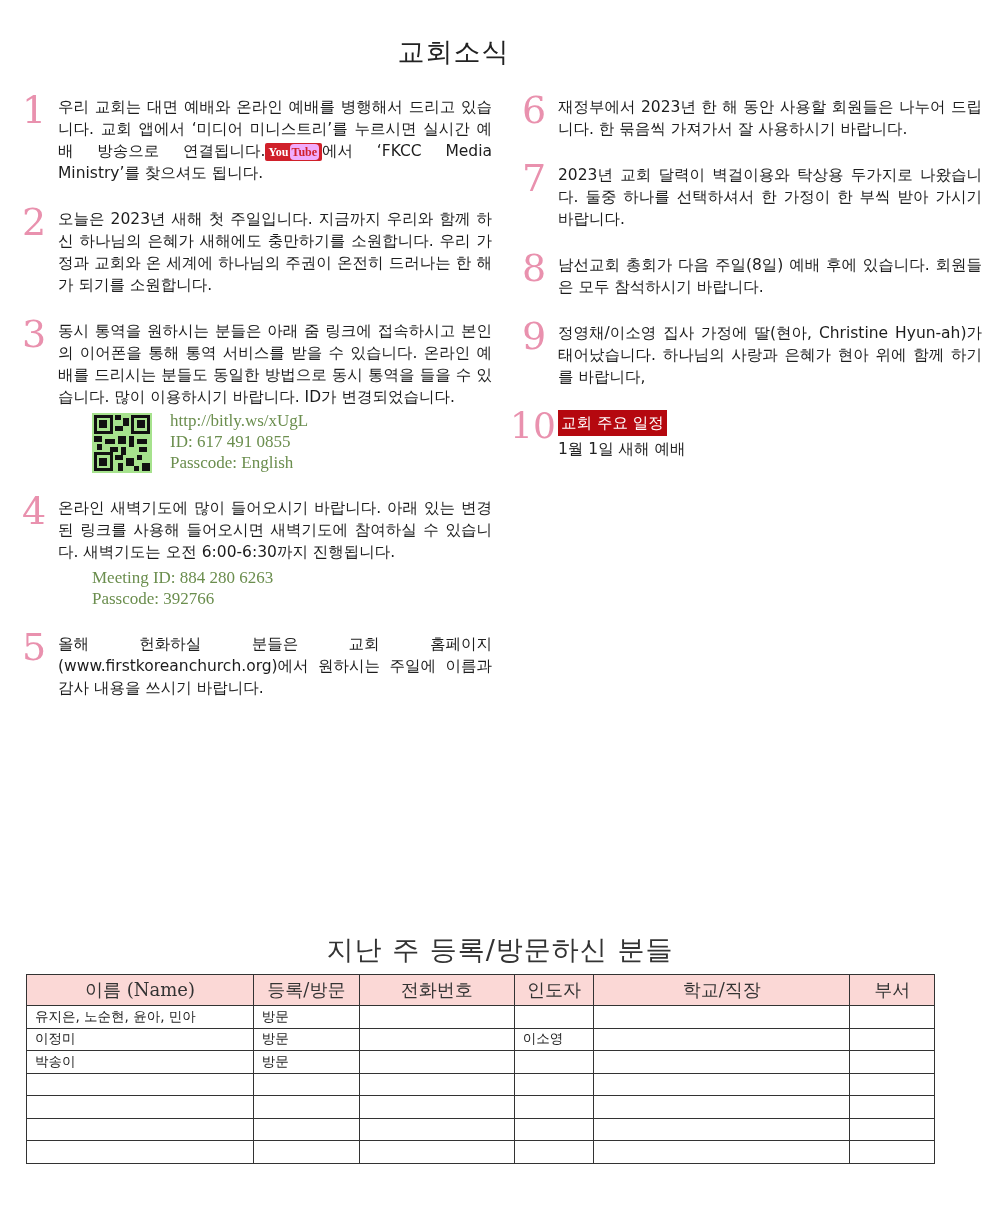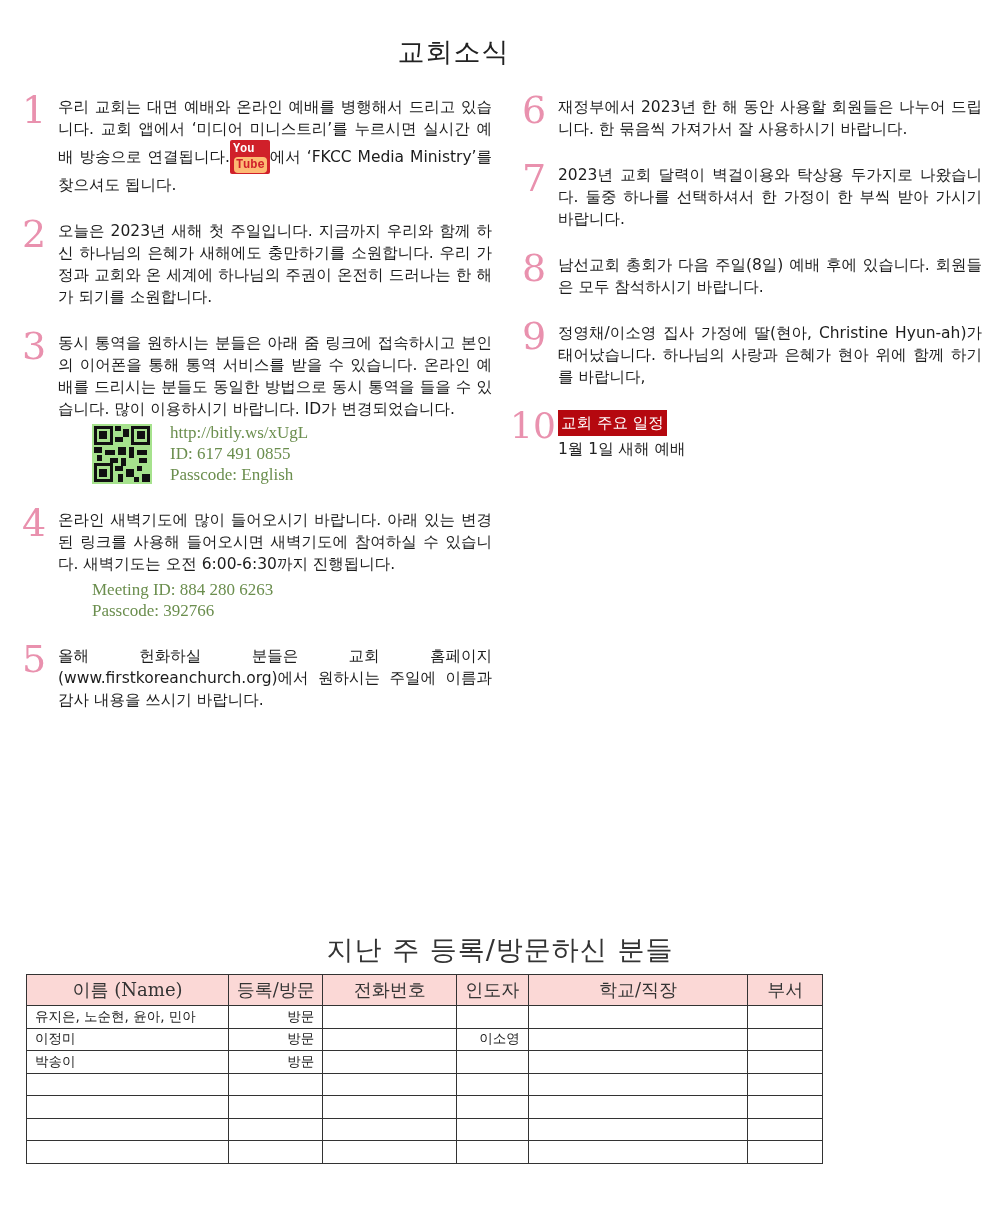--- a/index.html
+++ b/index.html
@@ -10,39 +10,39 @@
   .col { position:absolute; top:96px; }
   .col.left { left:22px; width:470px; }
   .col.right { left:522px; width:460px; }
   .item { position:relative; padding-left:36px; margin-bottom:24px; }
   .num { position:absolute; left:0; top:-6px; font-family:"DejaVu Serif", serif;
          color:#e991ae; font-size:38px; line-height:40px; font-weight:normal; }
   .num.wide { left:-12px; font-size:36px; }
   .text { font-size:15.5px; line-height:22px; text-align:justify; color:#1c1c1c;
           font-family:"DejaVu Sans", sans-serif; }
   .yt { display:inline-flex; align-items:flex-start; background:#d0202a; color:#fff;
-        font-family:Liberation Mono, monospace; font-weight:bold; font-size:12px;
-        padding:1px 3px; border-radius:2px; vertical-align:middle; line-height:16px;flex-direction:column; }
-  .yt .tube { background:#fdba74; color:#d0202a; border-radius:4px; padding:0 2px; margin-left:1px; }
+        font-family:Liberation Serif, serif; font-weight:bold; font-size:12px;
+        padding:1px 3px; border-radius:2px; vertical-align:middle; line-height:16px; }
+  .yt .tube { background:#f0abfc; color:#d0202a; border-radius:4px; padding:0 2px; margin-left:1px; }
   .links { font-family:"Liberation Serif", serif; color:#6b8e4e; font-size:17px; line-height:21px; }
-  .qrwrap { display:flex; align-items:center; margin-left:34px; margin-top:2px; }
+  .qrwrap { display:flex; align-items:flex-end; margin-left:34px; margin-top:2px; }
   .qr { width:60px; height:60px; background:#a6e28d; padding:2px; margin-right:18px; box-sizing:border-box; }
   .qr svg { width:56px; height:56px; display:block; }
   .links4 { margin-left:34px; margin-top:4px; }
   .highlight { background:#b5080f; color:#fff; padding:4px 3px; }
   .sched { font-size:15.5px; line-height:22px; margin-top:4px; font-family:"DejaVu Sans", sans-serif; }
 
   .visit-title { position:absolute; top:932px; left:0; width:1000px; text-align:center;
                  font-size:27px; font-family:"DejaVu Sans", sans-serif; color:#333; letter-spacing:1px; }
-  table.visit { position:absolute; top:974px; left:26px; width:797px; border-collapse:collapse;
+  table.visit { position:absolute; top:974px; left:26px; width:909px; border-collapse:collapse;
                 font-family:"DejaVu Sans", sans-serif; }
   table.visit th { background:#fbd8d6; font-weight:normal; font-size:18px; height:28px;
                    border:1px solid #333; color:#333; font-family:"DejaVu Serif", serif; }
   table.visit td { border:1px solid #333; height:21.5px; font-size:13.5px; padding:0 8px; color:#222; }
-  table.visit td.c { text-align:right;margin-left:48px; }
+  table.visit td.c { text-align:left;margin-left:48px; }
 </style>
 </head>
 <body>
 
 <div class="title">교회소식</div>
 
 <div class="col left">
   <div class="item">
     <div class="num">1</div>
     <div class="text">

